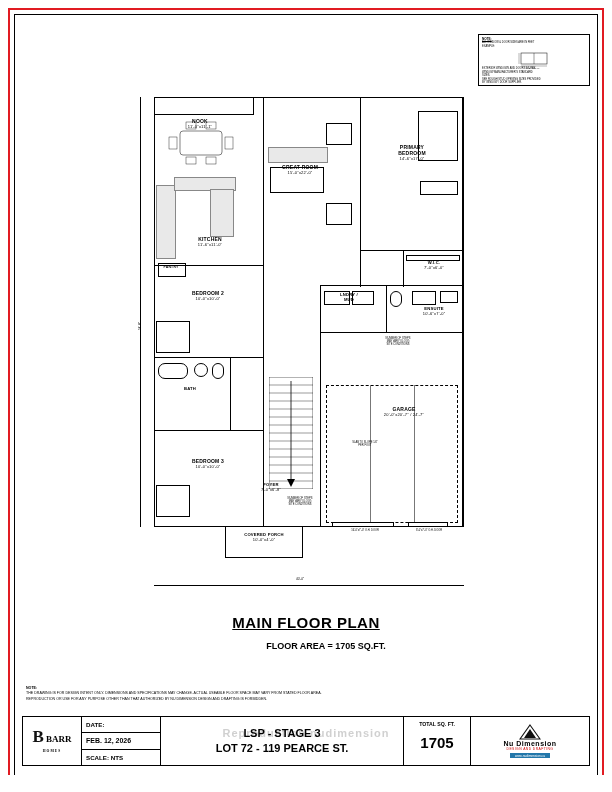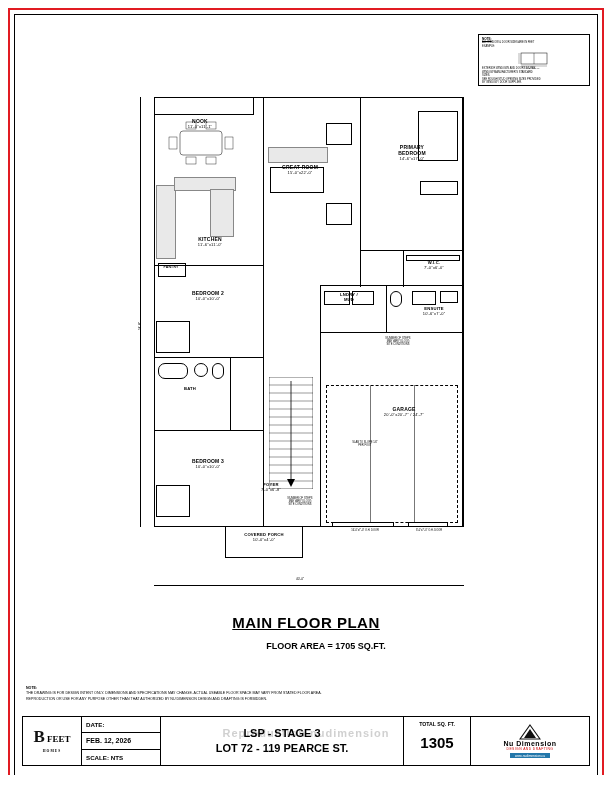--- a/index.html
+++ b/index.html
@@ -250,21 +250,21 @@
   </div>
 
   <div class="wm">Reproduction nudimension</div>
 
   <div class="tblock">
 
 
     <div class="tb-barr">
       <div class="barr-txt">
         <span style="font-size:17px;color:#111;font-family:'Liberation Serif',serif;">B</span>
-        <span>FEET</span><br>
+        <span>BARR</span><br>
         <span class="barr-sub">HOMES</span>
       </div>
     </div>
 
     <div class="tb-date">
       <div class="r top">
         <span>DATE:</span>
       </div>
       <div class="r" style="border-bottom:1px solid #000;font-size:7px">
         <span>FEB. 12, 2026</span>
@@ -276,21 +276,21 @@
 
     <div class="tb-main">
       <div class="t">
         <span>LSP - STAGE 3</span><br>
         <span>LOT 72 - 119 PEARCE ST.</span>
       </div>
     </div>
 
     <div class="tb-sqft">
       <div class="cap">TOTAL SQ. FT.</div>
-      <div class="val">1305</div>
+      <div class="val">1705</div>
     </div>
 
     <div class="tb-nd">
       <svg width="22" height="16" viewBox="0 0 22 16">
         <polygon points="11,1 21,15 1,15" fill="none" stroke="#111" stroke-width="1.1"></polygon>
         <polygon points="11,5 17,14 5,14" fill="#111"></polygon>
       </svg>
       <div class="nd-name">Nu Dimension</div>
       <div class="nd-sub">DESIGN AND DRAFTING</div>
       <div class="nd-url">www.nudimension.ca</div>

